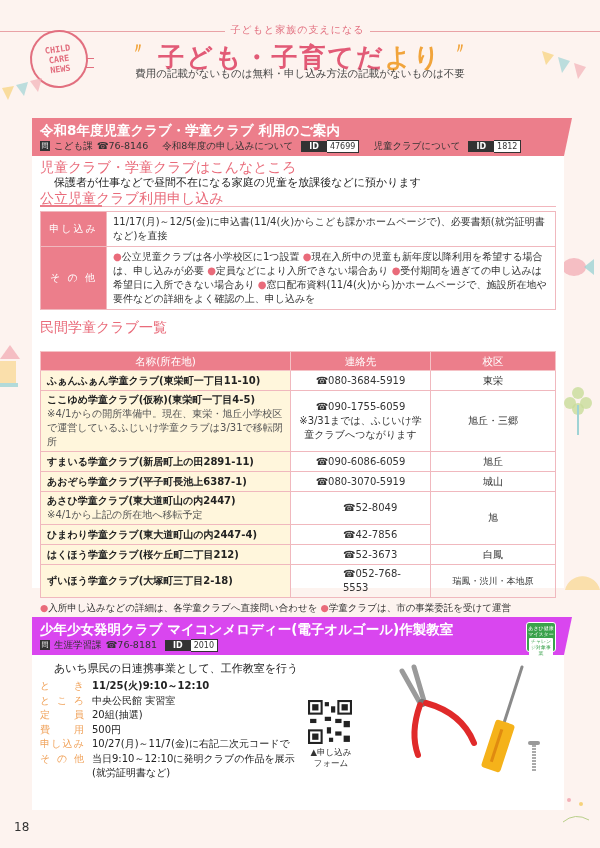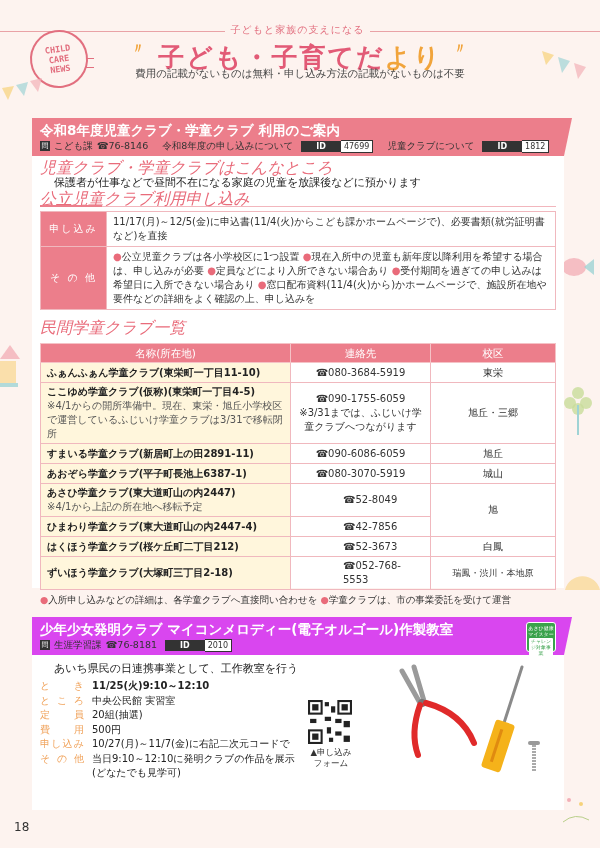--- a/index.html
+++ b/index.html
@@ -50,34 +50,34 @@
   .banner.pink { background: #ec7e8b; }
   .banner.orange { background: #d946ef; }
   .banner::after {
     content: ""; position: absolute; right: -8px; top: 0; bottom: 0; width: 16px;
     background: inherit; clip-path: polygon(0 0, 100% 0, 50% 100%, 0 100%);
   }
   .banner-title { font-size: 13.5px; font-weight: bold; line-height: 17px; }
   .banner-sub { font-size: 9.5px; line-height: 14px; color: #333; display: flex; align-items: center; gap: 4px; }
   .q-icon { display: inline-block; width: 10px; height: 10px; background: #333; color: #fff; font-size: 7px; line-height: 10px; text-align: center; }
   .id-tag { display: inline-flex; align-items: center; font-size: 8px; margin-left: 4px; }
-  .id-tag .id-l { background: #333; color: #fff; padding: 0 15px; font-weight: bold; line-height: 11px; }
+  .id-tag .id-l { background: #333; color: #fff; padding: 0 8px; font-weight: bold; line-height: 11px; }
   .id-tag .id-v { background: #fff; color: #333; padding: 0 3px; line-height: 11px; border: 1px solid #333; border-left: none; }
   .gap8 { display: inline-block; width: 6px; }
   .body { padding: 4px 8px; }
-  .h-pink { color: #e96b7a; font-size: 16px; line-height: 15px; font-style: italic; }
+  .h-pink { color: #e96b7a; font-size: 14px; line-height: 15px; }
   .h-pink.underline { border-bottom: 1px solid #f2b6bd; position: relative; }
   .h-pink.underline::after { content: ""; position: absolute; left: 0; bottom: -1px; width: 62px; height: 2px; background: #ec7e8b; }
   .desc { font-size: 11px; line-height: 16px; padding-left: 14px; color: #222; }
   table { border-collapse: collapse; width: 100%; }
   .tbl1 { margin-top: 4px; font-size: 10px; line-height: 14px; }
   .tbl1 td { border: 1px solid #f0b8be; padding: 3px 6px; vertical-align: middle; }
   .tbl1 td.lbl { background: #ec7e8b; color: #fff; width: 66px; text-align: center; letter-spacing: 2px; }
   .bullet { color: #e96b7a; }
-  .tbl2 { margin-top: 8px; font-size: 10px; line-height: 14px; }
+  .tbl2 { margin-top: 16px; font-size: 10px; line-height: 14px; }
   .tbl2 th { background: #ec7e8b; color: #fff; font-weight: normal; padding: 2px 4px; border: 1px solid #f5c2c6; font-size: 10.5px; }
   .tbl2 td { border: 1px solid #f0b8be; padding: 2px 6px; vertical-align: middle; height: 20px; }
   .tbl2 td.nm { background: #fff6dc; font-weight: bold; color: #222; }
   .tbl2 td.nm .note { font-weight: normal; color: #555; display: block; }
   .tbl2 td.ct { text-align: center; }
   .tbl2 td.ct.left { text-align: left; padding-left: 52px; }
   .tbl2 td.sc { text-align: center; }
   .tbl2 td.ct .note { font-size: 10px; }
   .footnote { font-size: 9.5px; line-height: 14px; margin-top: 3px; color: #333; }
   .maister {
@@ -305,21 +305,21 @@
       <div class="info-row">
           <span class="k">申し込み</span>
           <span class="v">10/27(月)～11/7(金)に右記二次元コードで</span>
         </div>
       <div class="info-row">
           <span class="k">その他</span>
           <span class="v">当日9:10～12:10に発明クラブの作品を展示</span>
         </div>
       <div class="info-row">
           <span class="k"></span>
-          <span class="v">(どなたでも見学可)</span>
+          <span class="v">(就労証明書など)</span>
         </div>
     </div>
 
     <svg class="qr-box" style="top:45px" viewBox="0 0 21 21">
       <rect width="21" height="21" fill="#fff"></rect>
       <rect x="0" y="0" width="7" height="7" fill="#222"></rect>
         <rect x="1" y="1" width="5" height="5" fill="#fff"></rect>
         <rect x="2" y="2" width="3" height="3" fill="#222"></rect>
       <rect x="14" y="0" width="7" height="7" fill="#222"></rect>
         <rect x="15" y="1" width="5" height="5" fill="#fff"></rect>

